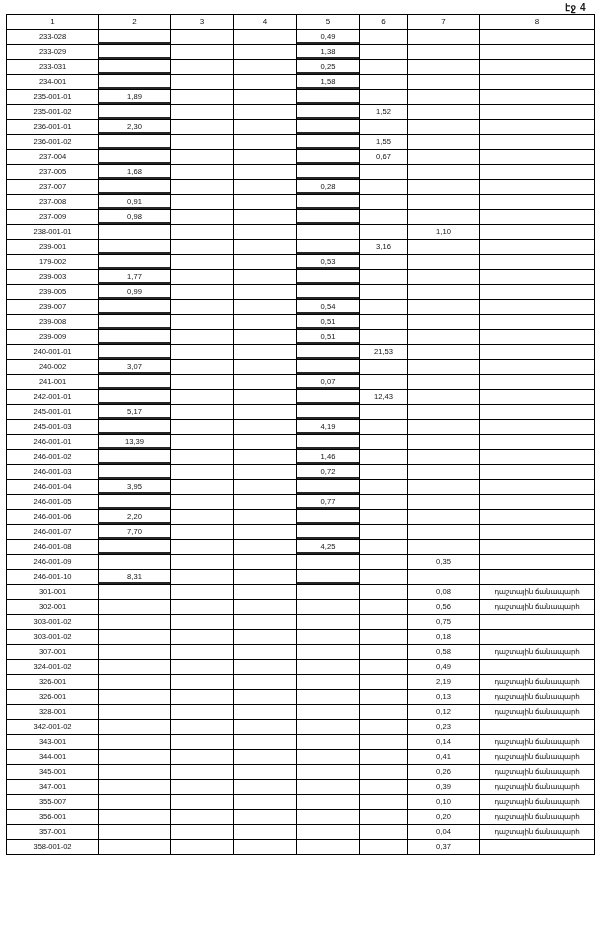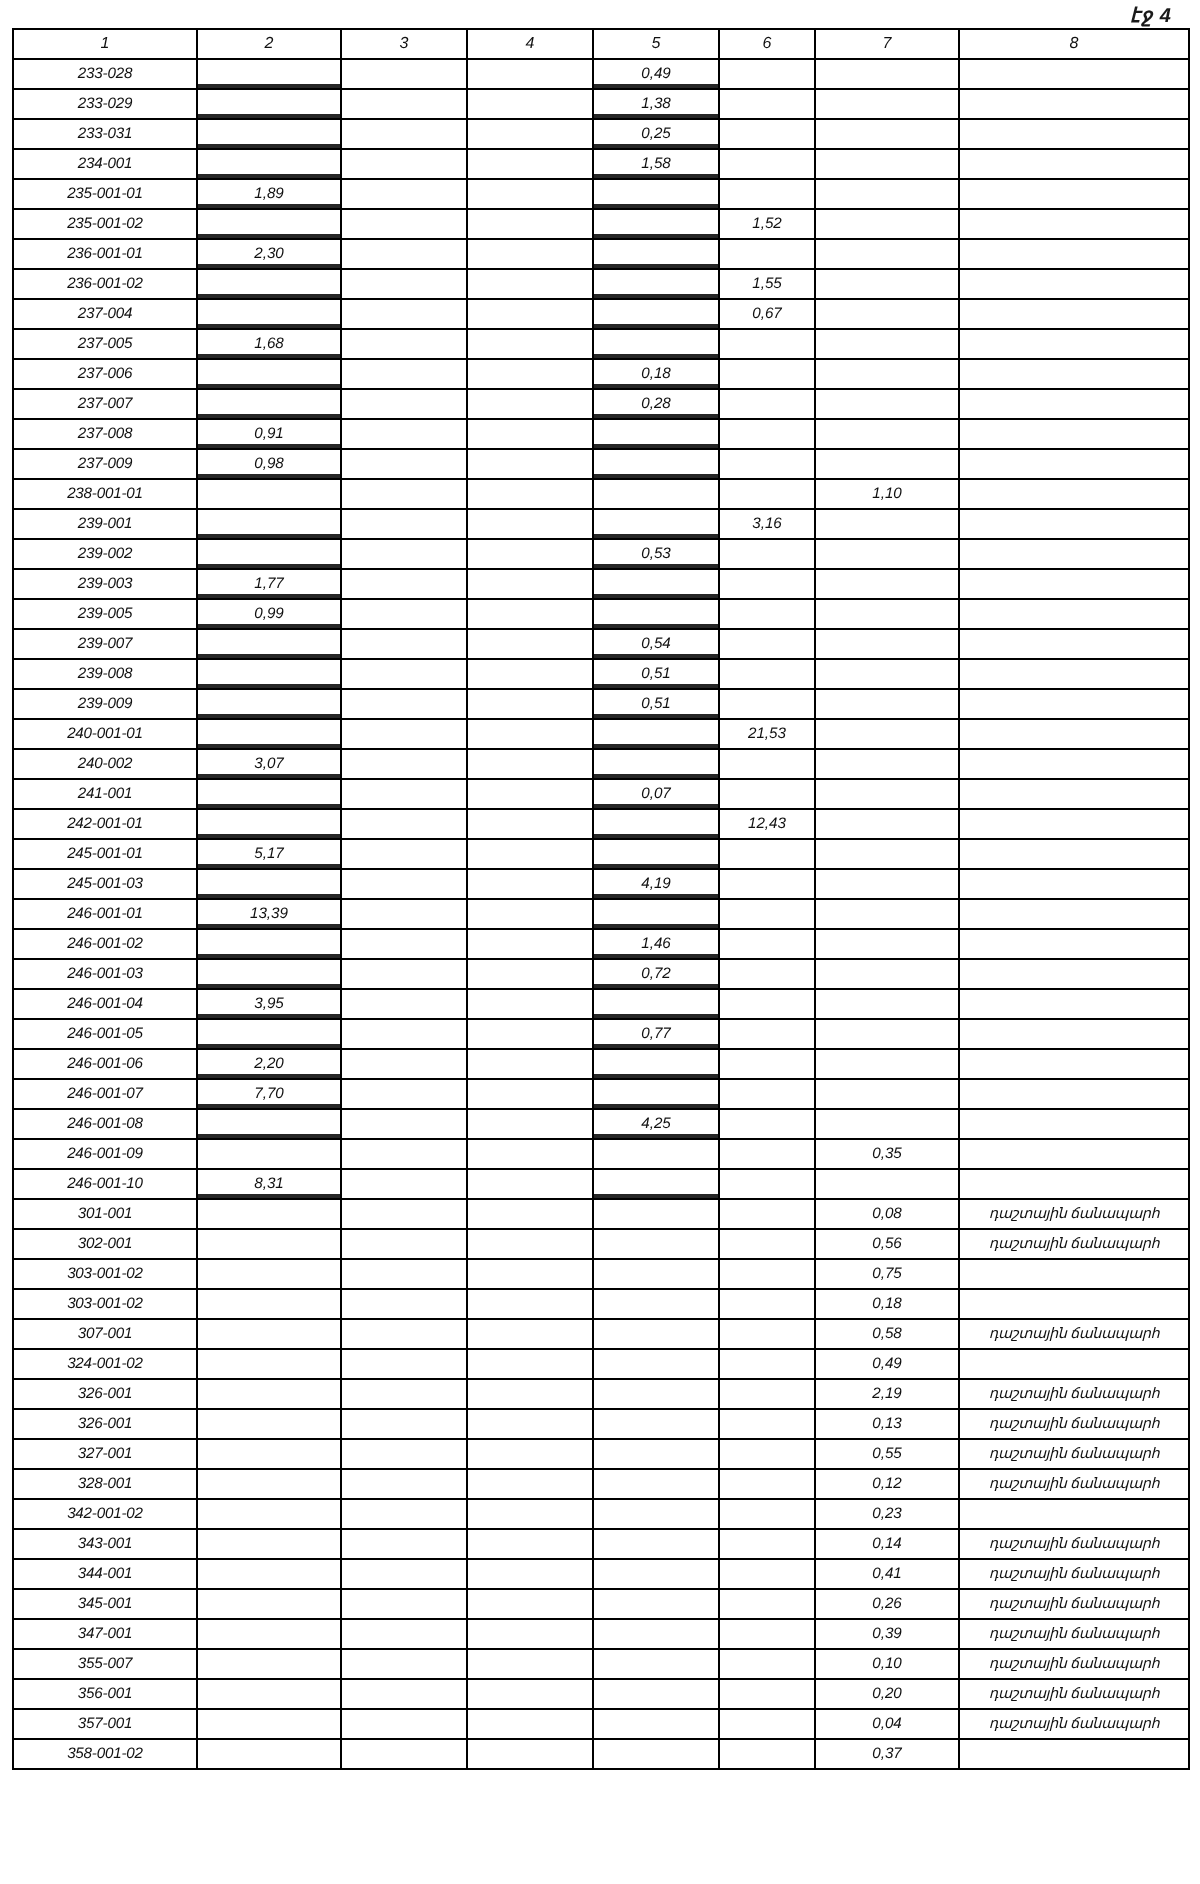--- a/index.html
+++ b/index.html
@@ -14,21 +14,20 @@
     color: #111111;
     position: relative;
     overflow: hidden;
   }
   .page {
     position: relative;
     width: 600px;
     height: 942px;
     box-sizing: border-box;
     padding: 0;
-    font-style: italic;
   }
   .page-marker {
     position: absolute;
     top: 2px;
     right: 14px;
     font-size: 10px;
     font-weight: bold;
     letter-spacing: 0.5px;
     color: #1a1a1a;
   }
@@ -213,30 +212,20 @@
           <td class="code">237-005</td>
           <td class="num c2i">1,68</td>
           <td class="num c3i"></td>
           <td class="num c4i"></td>
           <td class="num c5i"></td>
           <td class="num c6i"></td>
           <td class="num c7i"></td>
           <td class="note"></td>
         </tr>
         <tr class="smudge">
-          <td class="code">237-006</td>
-          <td class="num c2i"></td>
-          <td class="num c3i"></td>
-          <td class="num c4i"></td>
-          <td class="num c5i">0,18</td>
-          <td class="num c6i"></td>
-          <td class="num c7i"></td>
-          <td class="note"></td>
-        </tr>
-        <tr class="smudge">
           <td class="code">237-007</td>
           <td class="num c2i"></td>
           <td class="num c3i"></td>
           <td class="num c4i"></td>
           <td class="num c5i">0,28</td>
           <td class="num c6i"></td>
           <td class="num c7i"></td>
           <td class="note"></td>
         </tr>
         <tr class="smudge">
@@ -273,21 +262,21 @@
           <td class="code">239-001</td>
           <td class="num c2i"></td>
           <td class="num c3i"></td>
           <td class="num c4i"></td>
           <td class="num c5i"></td>
           <td class="num c6i">3,16</td>
           <td class="num c7i"></td>
           <td class="note"></td>
         </tr>
         <tr class="smudge">
-          <td class="code">239-002</td>
+          <td class="code">179-002</td>
           <td class="num c2i"></td>
           <td class="num c3i"></td>
           <td class="num c4i"></td>
           <td class="num c5i">0,53</td>
           <td class="num c6i"></td>
           <td class="num c7i"></td>
           <td class="note"></td>
         </tr>
         <tr class="smudge">
           <td class="code">239-003</td>
@@ -570,30 +559,20 @@
           <td class="note">դաշտային ճանապարհ</td>
         </tr>
         <tr>
           <td class="code">326-001</td>
           <td class="num c2i"></td>
           <td class="num c3i"></td>
           <td class="num c4i"></td>
           <td class="num c5i"></td>
           <td class="num c6i"></td>
           <td class="num c7i">0,13</td>
-          <td class="note">դաշտային ճանապարհ</td>
-        </tr>
-        <tr>
-          <td class="code">327-001</td>
-          <td class="num c2i"></td>
-          <td class="num c3i"></td>
-          <td class="num c4i"></td>
-          <td class="num c5i"></td>
-          <td class="num c6i"></td>
-          <td class="num c7i">0,55</td>
           <td class="note">դաշտային ճանապարհ</td>
         </tr>
         <tr>
           <td class="code">328-001</td>
           <td class="num c2i"></td>
           <td class="num c3i"></td>
           <td class="num c4i"></td>
           <td class="num c5i"></td>
           <td class="num c6i"></td>
           <td class="num c7i">0,12</td>

